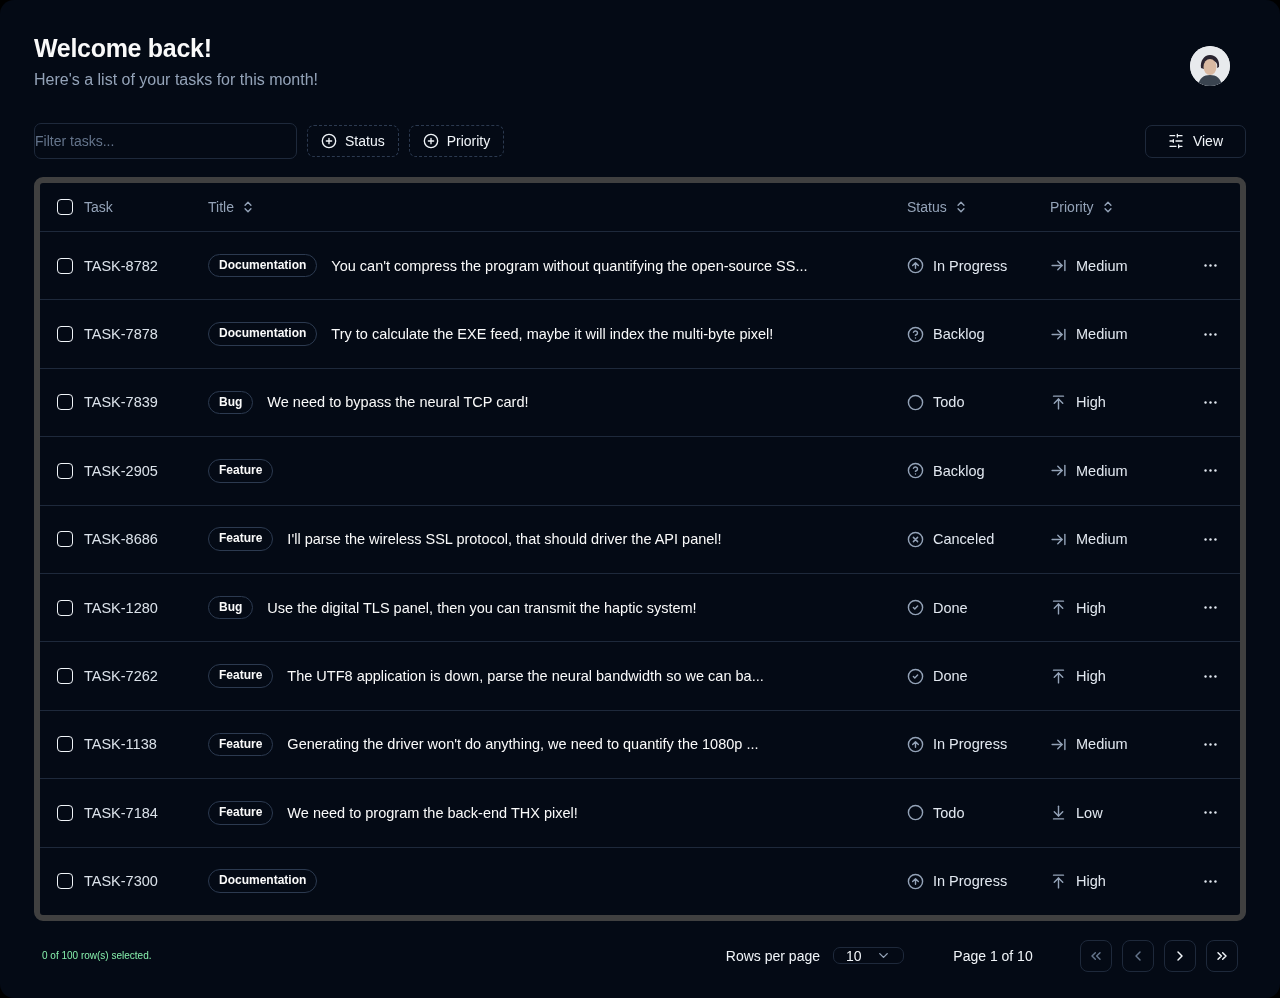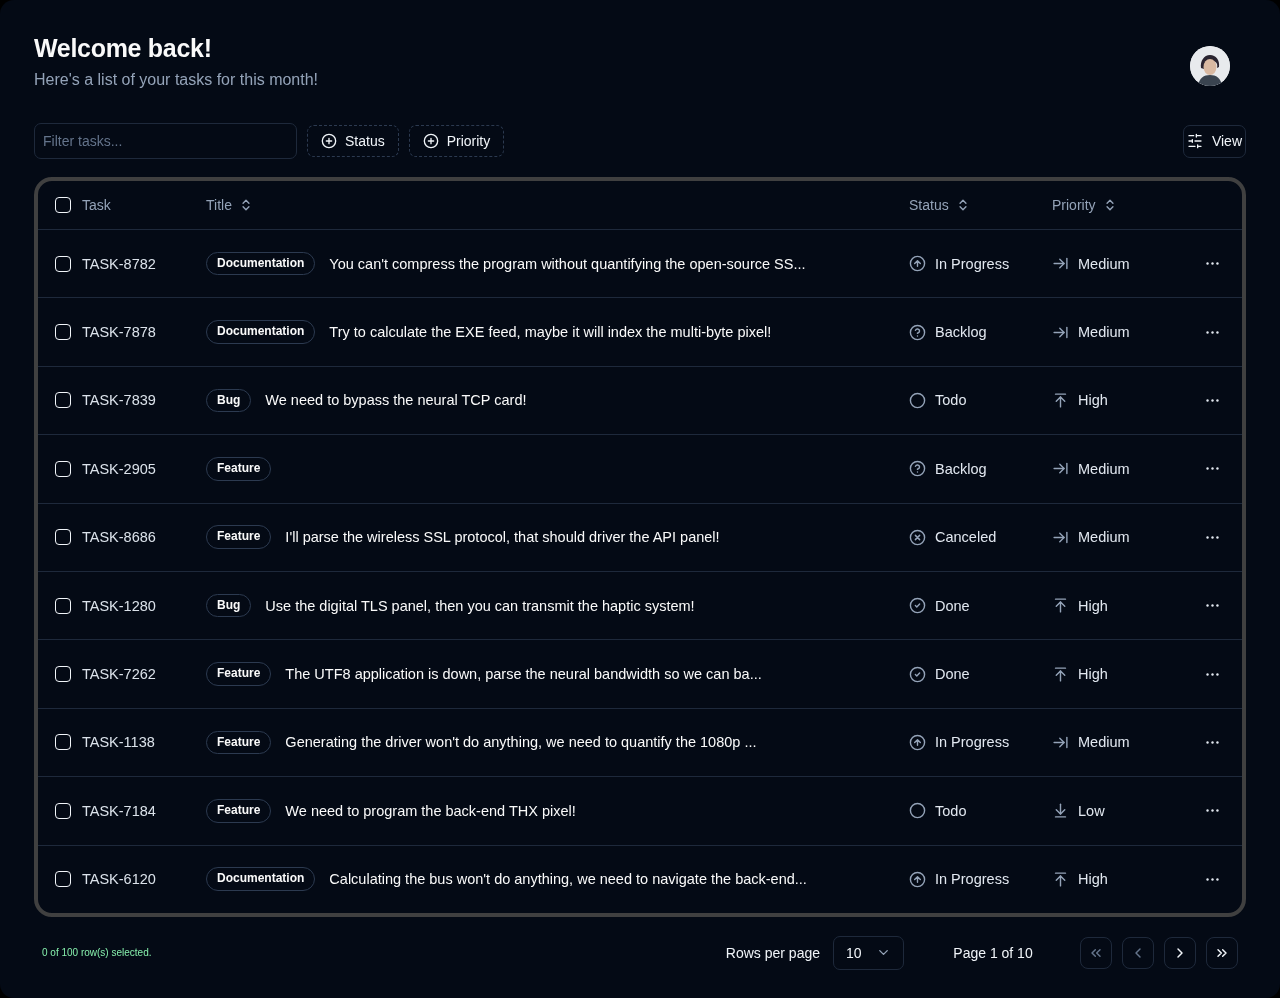--- a/index.html
+++ b/index.html
@@ -22,43 +22,43 @@
     background: #e8eaed; overflow: hidden;
     display: flex; align-items: center; justify-content: center;
     cursor: pointer;
   }
   
   .toolbar { display: flex; align-items: center; gap: 10px; margin-bottom: 18px; }
   .filter-input {
     width: 263px; height: 36px;
     background: transparent;
     border: 1px solid #1e293b; border-radius: 7px;
-    color: #f8fafc; font-size: 14px; padding: 0 8px;
+    color: #f8fafc; font-size: 14px; padding: 0 0;
     outline: none; font-family: inherit;
   }
   .filter-input::placeholder { color: #64748b; }
   .chip-btn {
     height: 32px; display: inline-flex; align-items: center; gap: 8px;
     border: 1px dashed #2c3a50; border-radius: 7px;
     background: transparent; color: #f1f5f9;
     font-size: 14px; font-weight: 500; padding: 0 13px;
     cursor: pointer; font-family: inherit;
   }
   .view-btn {
     margin-left: auto;
     height: 33px; display: inline-flex; align-items: center; gap: 9px;
     border: 1px solid #1e293b; border-radius: 7px;
     background: transparent; color: #f1f5f9;
-    font-size: 14px; font-weight: 500; padding: 0 3px;
+    font-size: 14px; font-weight: 500; padding: 0 22px;
     cursor: pointer; font-family: inherit;
   }
   .icon { flex: none; display: inline-block; }
   .icon svg { display: block; }
   
-  .task-table { border: 4px solid #404040; border-radius: 18px; overflow: hidden; }
+  .task-table { border: 6px solid #404040; border-radius: 9px; overflow: hidden; }
   .trow {
     display: grid;
     grid-template-columns: 44px 124px 1fr 143px 130px 60px;
     align-items: center;
   }
   .trow.head { height: 48px; color: #94a3b8; font-size: 14px; }
   .trow.body-row { height: 68.4px; border-top: 1px solid #1e293b; font-size: 14.5px; }
   .cell-check { padding-left: 17px; display: flex; align-items: center; }
   .checkbox {
     width: 16px; height: 16px; border: 1.6px solid #f1f5f9; border-radius: 4px;
@@ -84,21 +84,21 @@
   .row-menu-btn {
     width: 30px; height: 30px; border: none; background: transparent; color: #e2e8f0;
     display: flex; align-items: center; justify-content: center; cursor: pointer; border-radius: 6px;
   }
   
   .table-footer { display: flex; align-items: center; margin-top: 19px; padding: 0 8px 0 8px; }
   .selection-text { color: #86efac; font-size: 10px; }
   .footer-right { margin-left: auto; display: flex; align-items: center; }
   .rpp-label { font-size: 14px; font-weight: 500; color: #f1f5f9; margin-right: 13px; }
   .rpp-select {
-    height: 34px; width: 71px;
+    height: 17px; width: 71px;
     border: 1px solid #1e293b; border-radius: 7px;
     display: inline-flex; align-items: center; justify-content: space-between;
     padding: 0 12px; font-size: 14px; color: #f1f5f9; cursor: pointer;
     background: transparent;
   }
   .rpp-select .icon { color: #94a3b8; }
   .page-indicator { font-size: 14px; font-weight: 500; color: #f1f5f9; margin: 0 44px 0 46px; min-width: 86px; text-align: center; }
   .pager { display: flex; gap: 10px; }
   .pager-btn {
     width: 32px; height: 32px;
@@ -583,24 +583,23 @@
                 </svg>
               </span>
       </button>
     </div>
   </div>
 
   <div class="trow body-row">
     <div class="cell-check">
             <span class="checkbox"></span>
           </div>
-    <div class="cell-id">TASK-6120</div>
+    <div class="cell-id">TASK-7300</div>
     <div class="cell-title">
       <span class="badge">Documentation</span>
-      <span class="title-text">Calculating the bus won't do anything, we need to navigate the back-end...</span>
     </div>
     <div class="cell-status">
       <span class="icon status-icon">
               <svg width="17" height="17">
                 <use href="#sym-circle-arrow-up"></use>
               </svg>
             </span>
       <span class="status-label">In Progress</span>
     </div>
     <div class="cell-priority">

